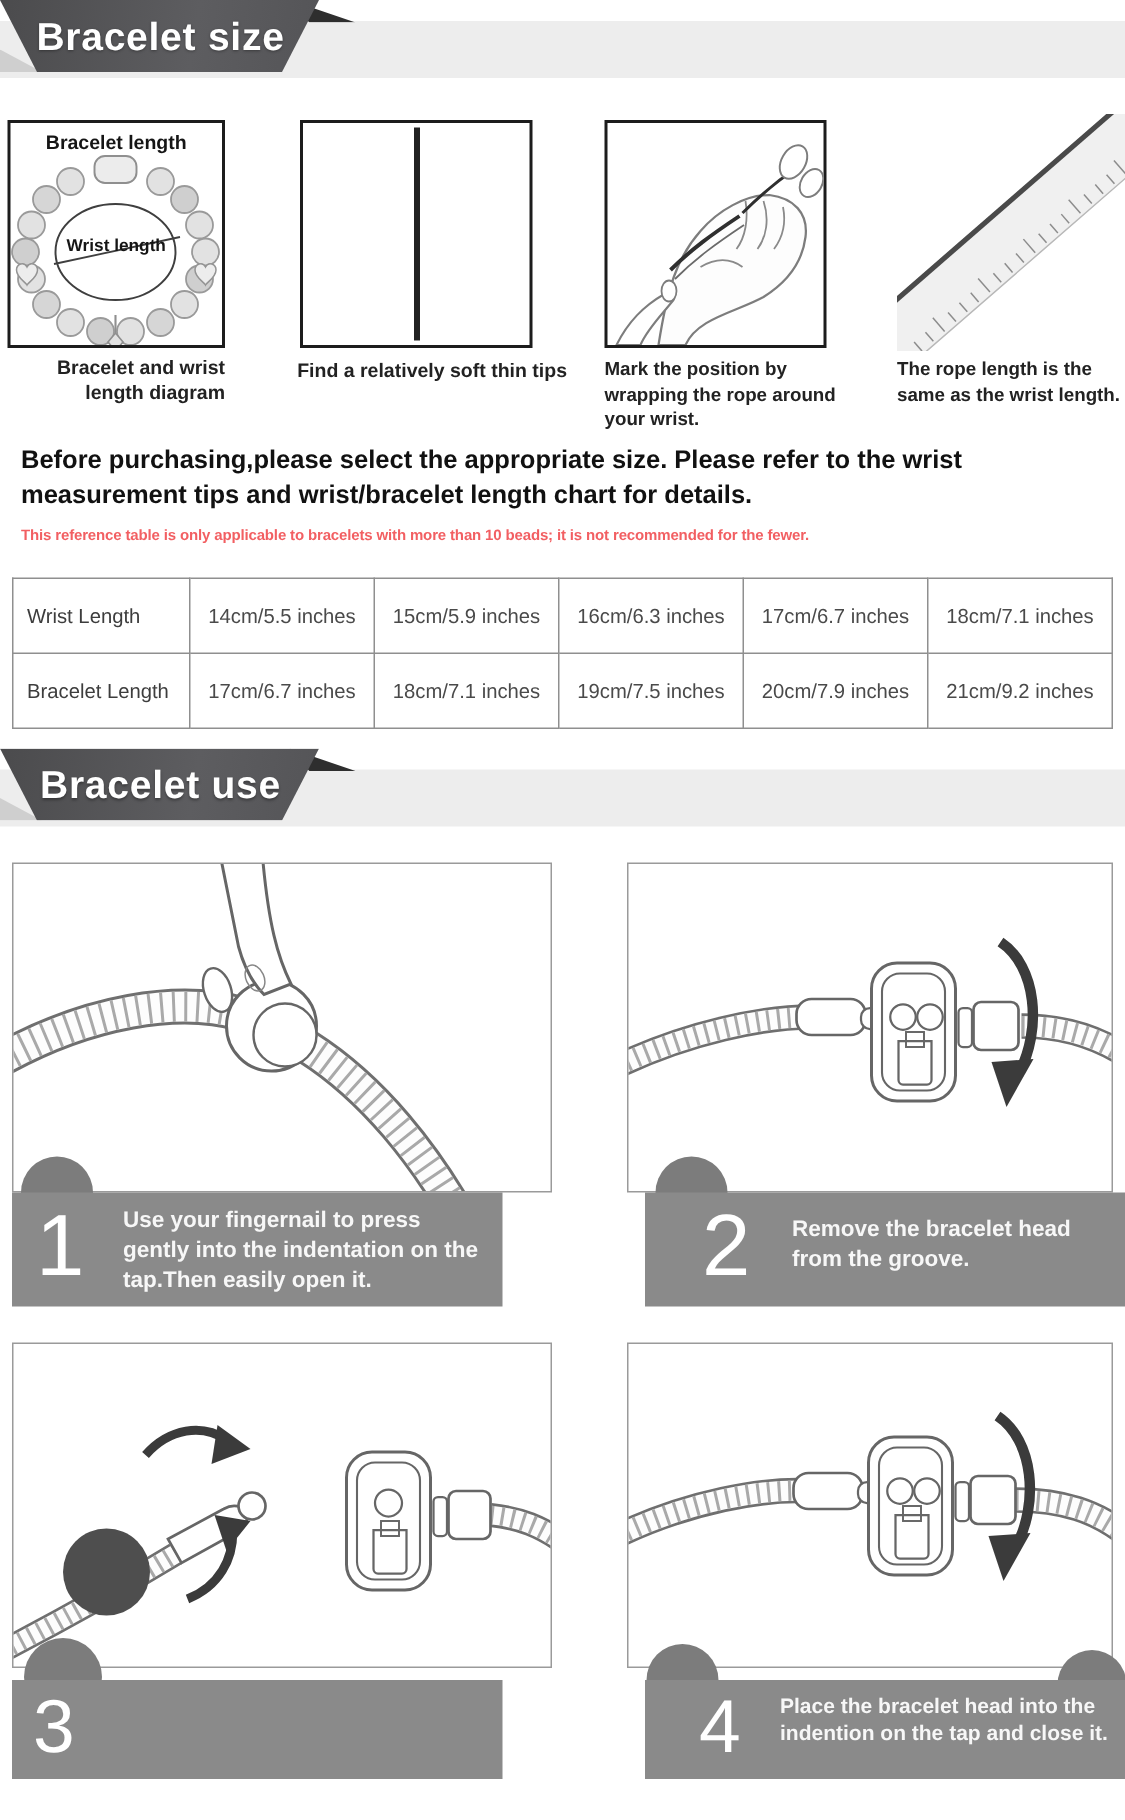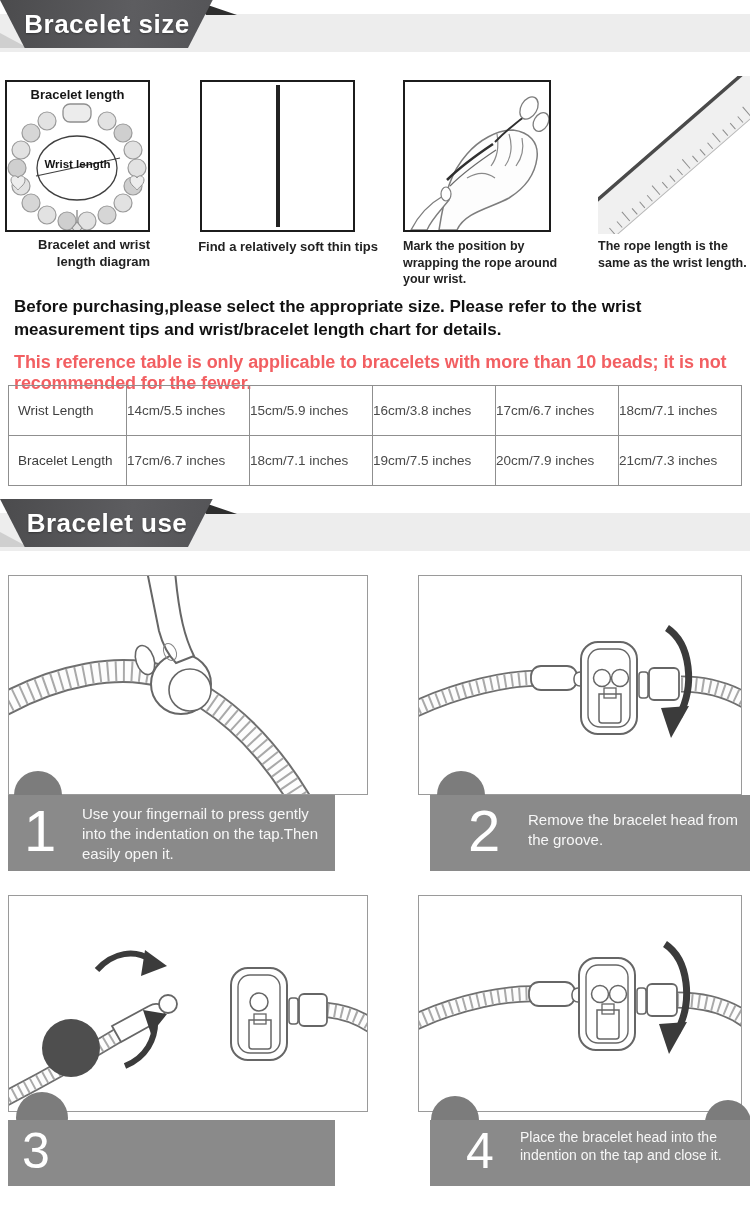--- a/index.html
+++ b/index.html
@@ -27,35 +27,35 @@
           font-size:13px; font-weight:700; color:#151515; }
   .fig-label-inner { position:absolute; left:0; right:0; top:76px; text-align:center;
           font-size:11.5px; font-weight:700; color:#151515; }
   .rope-line { position:absolute; left:50%; top:3px; bottom:3px; width:4px;
           margin-left:-2px; background:#222; }
   .caption { position:absolute; font-size:13px; font-weight:700; color:#222; line-height:1.32; }
   .caption.center { text-align:right; }
 
   .intro { position:absolute; left:14px; top:296px; width:722px; font-size:17px;
           font-weight:700; color:#111; line-height:1.35; }
-  .note  { position:absolute; left:14px; top:352px; width:734px; font-size:18px;
+  .note  { position:absolute; left:14px; top:352px; width:734px; font-size:10px;
           font-weight:700; color:#f25f62; letter-spacing:-.1px; }
 
   
   table.size { position:absolute; left:8px; top:385px; width:734px; height:100px;
           border-collapse:collapse; table-layout:fixed; }
   table.size td { border:1px solid #8f8f8f; font-size:13.5px; color:#4a4a4a;
-          text-align:left; height:50px; }
+          text-align:center; height:50px; }
   table.size td.rowlabel { text-align:left; padding-left:9px; width:118px; color:#3d3d3d; }
 
   
   .stepbox { position:absolute; border:1px solid #9a9a9a; background:transparent; z-index:4; }
   .stepbar { position:absolute; background:#8a8a8a; z-index:6; color:#fafafa; }
   .stepnum { position:absolute; color:#fff; font-weight:400; line-height:1; z-index:7; }
-  .steptext { position:absolute; font-size:15px; font-weight:400; line-height:1.32;
+  .steptext { position:absolute; font-size:15px; font-weight:700; line-height:1.32;
           color:#f7f7f7; z-index:7; }
   .bump { position:absolute; border-radius:50%; background:#7c7c7c; z-index:5; }
   svg { display:block; }
 </style>
 </head>
 <body>
 
 <div class="page">
 
   <div class="band" style="top:14px"></div>
@@ -165,31 +165,31 @@
 
   <div class="intro">Before purchasing,please select the appropriate size. Please refer to the wrist measurement tips and wrist/bracelet length chart for details.</div>
   <div class="note">This reference table is only applicable to bracelets with more than 10 beads; it is not recommended for the fewer.</div>
 
   <table class="size">
     <tbody>
         <tr>
       <td class="rowlabel">Wrist Length</td>
       <td>14cm/5.5 inches</td>
       <td>15cm/5.9 inches</td>
-      <td>16cm/3.8 inches</td>
+      <td>16cm/6.3 inches</td>
       <td>17cm/6.7 inches</td>
       <td>18cm/7.1 inches</td>
     </tr>
     <tr>
       <td class="rowlabel">Bracelet Length</td>
       <td>17cm/6.7 inches</td>
       <td>18cm/7.1 inches</td>
       <td>19cm/7.5 inches</td>
       <td>20cm/7.9 inches</td>
-      <td>21cm/7.3 inches</td>
+      <td>21cm/9.2 inches</td>
     </tr>
   </tbody>
     </table>
 
   <div class="band" style="top:513px"></div>
   <div class="fold" style="left:193px; top:499px"></div>
   <div class="shadow-tri" style="left:0; top:532px"></div>
   <div class="ribbon" style="left:0; top:499px">
     <span>Bracelet use</span>
   </div>

